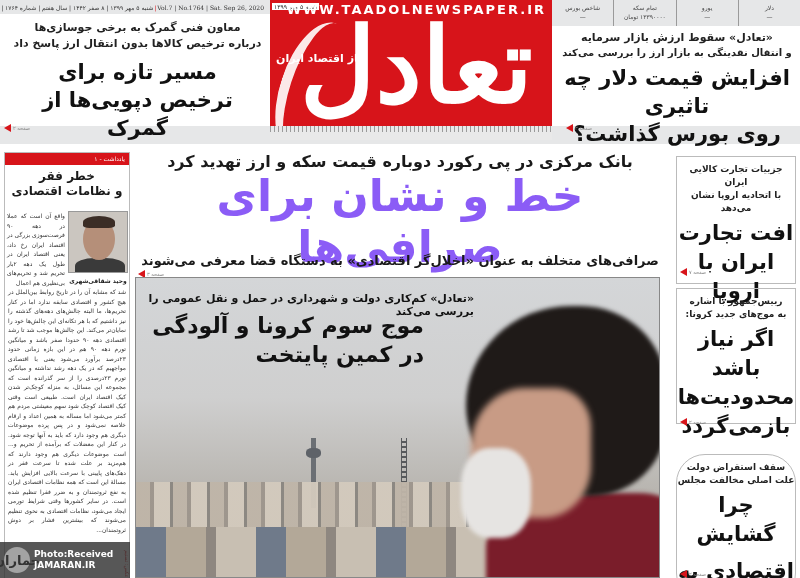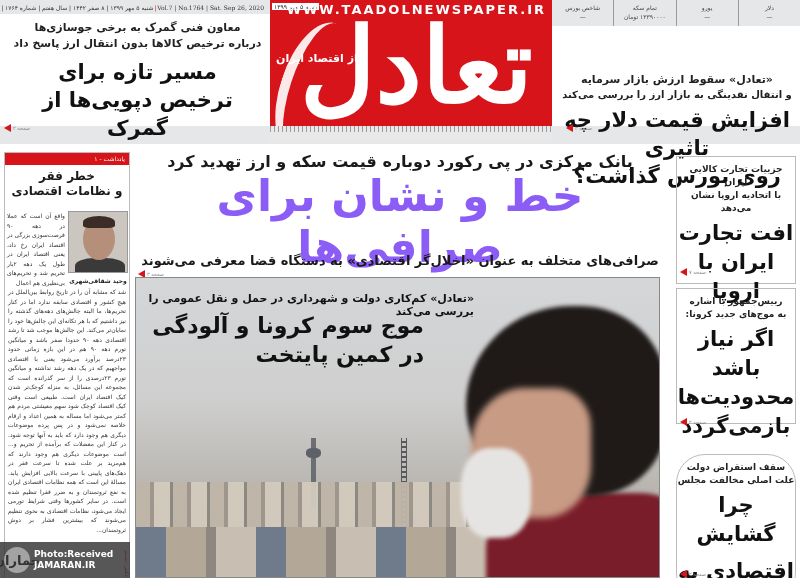--- a/index.html
+++ b/index.html
@@ -119,21 +119,21 @@
   <div class="kicker" style="font-size:11px;line-height:16px;">معاون فنی گمرک به برخی جوسازی‌ها</div>
   <div class="kicker" style="font-size:11px;line-height:16px;">درباره ترخیص کالاها بدون انتقال ارز پاسخ داد</div>
   <div class="head" style="font-size:21px;line-height:28px;margin-top:6px;">مسیر تازه برای</div>
   <div class="head" style="font-size:21px;line-height:28px;">ترخیص دپویی‌ها از گمرک</div>
 </div>
 <div class="page-ref" style="left:4px; top:124px;">
   <span>صفحه ۲</span>
   <span class="tri"></span>
 </div>
 
-<div class="story" style="left:558px; top:30px; width:238px;margin-top:42px;">
+<div class="story" style="left:558px; top:30px; width:238px;">
   <div class="kicker" style="font-size:11px;line-height:15px;">«تعادل» سقوط ارزش بازار سرمایه</div>
   <div class="kicker" style="font-size:10px;line-height:15px;">و انتقال نقدینگی به بازار ارز را بررسی می‌کند</div>
   <div class="head" style="font-size:21px;line-height:28px;margin-top:4px;">افزایش قیمت دلار چه تاثیری</div>
   <div class="head" style="font-size:21px;line-height:28px;">روی بورس گذاشت؟</div>
 </div>
 <div class="page-ref" style="left:566px; top:124px;">
   <span>صفحه ۳</span>
   <span class="tri"></span>
 </div>
 

